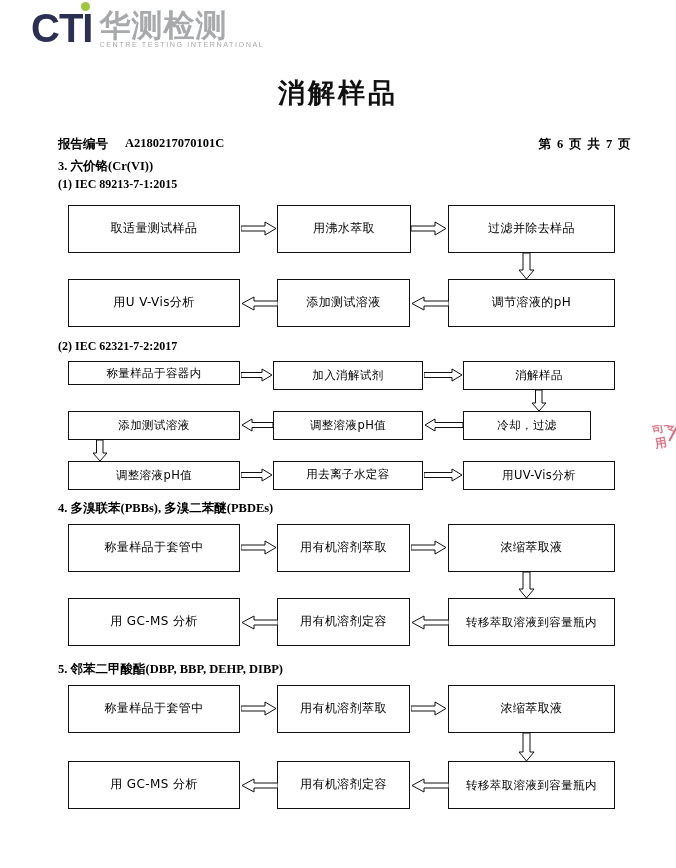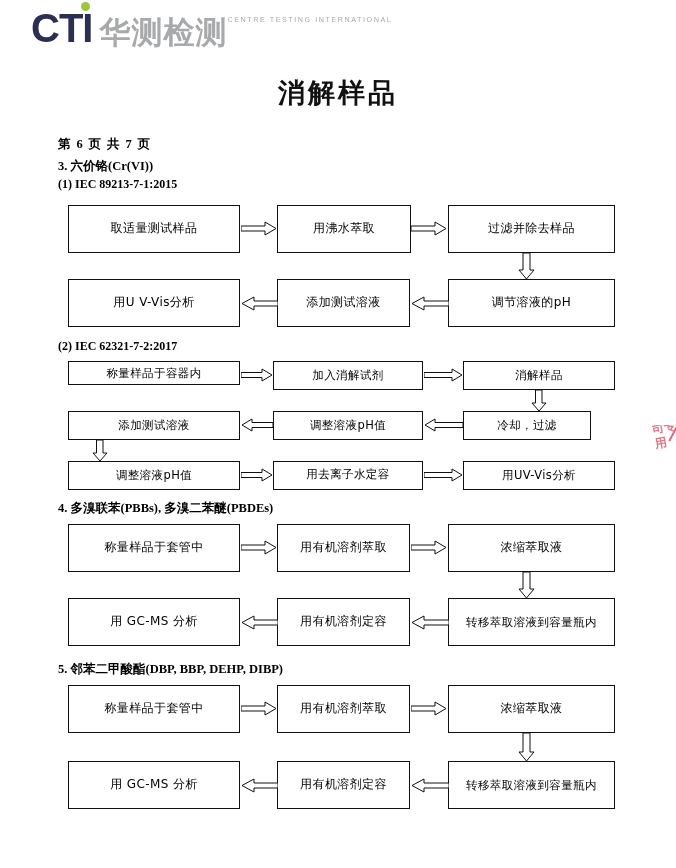--- a/index.html
+++ b/index.html
@@ -22,21 +22,21 @@
     color:#2b2f54;
     line-height:40px;
     position:relative;
   }
   .logo-dot{
     position:absolute;
     width:9px;height:9px;border-radius:50%;
     background:#9ec73d;
     right:2px;top:-6px;
   }
-  .logo-cn-block{margin-left:7px;display:flex;flex-direction:row;line-height:1;}
+  .logo-cn-block{margin-left:7px;display:flex;flex-direction:column;line-height:1;}
   .logo-cn{
     font-family:"DejaVu Sans","Liberation Sans",sans-serif;
     font-weight:bold;
     font-size:31px;
     color:#a7a9ab;
     letter-spacing:1px;
     line-height:32px;
   }
   .logo-en{
     font-family:"Liberation Sans","DejaVu Sans",sans-serif;
@@ -136,20 +136,24 @@
   </div>
   <div class="logo-cn-block">
     <div class="logo-cn">华测检测</div>
     <div class="logo-en">CENTRE TESTING INTERNATIONAL</div>
   </div>
 </div>
 
 <div class="doc-title">消解样品</div>
 
 <div class="meta-row">
+  <div class="meta-left">
+    <span>报告编号</span>
+    <span>A2180217070101C</span>
+  </div>
   <div class="meta-right">第 6 页  共 7 页</div>
 </div>
 
 <div class="sect-h" style="top:158px;">3. 六价铬(Cr(VI))</div>
 <div class="sub-h" style="top:177px;">(1) IEC 89213-7-1:2015</div>
 
 <div class="flow">
   <div class="node" style="left:68px;top:205px;width:172px;height:48px;">取适量测试样品</div>
   <div class="node" style="left:277px;top:205px;width:134px;height:48px;">用沸水萃取</div>
   <div class="node" style="left:448px;top:205px;width:167px;height:48px;">过滤并除去样品</div>

